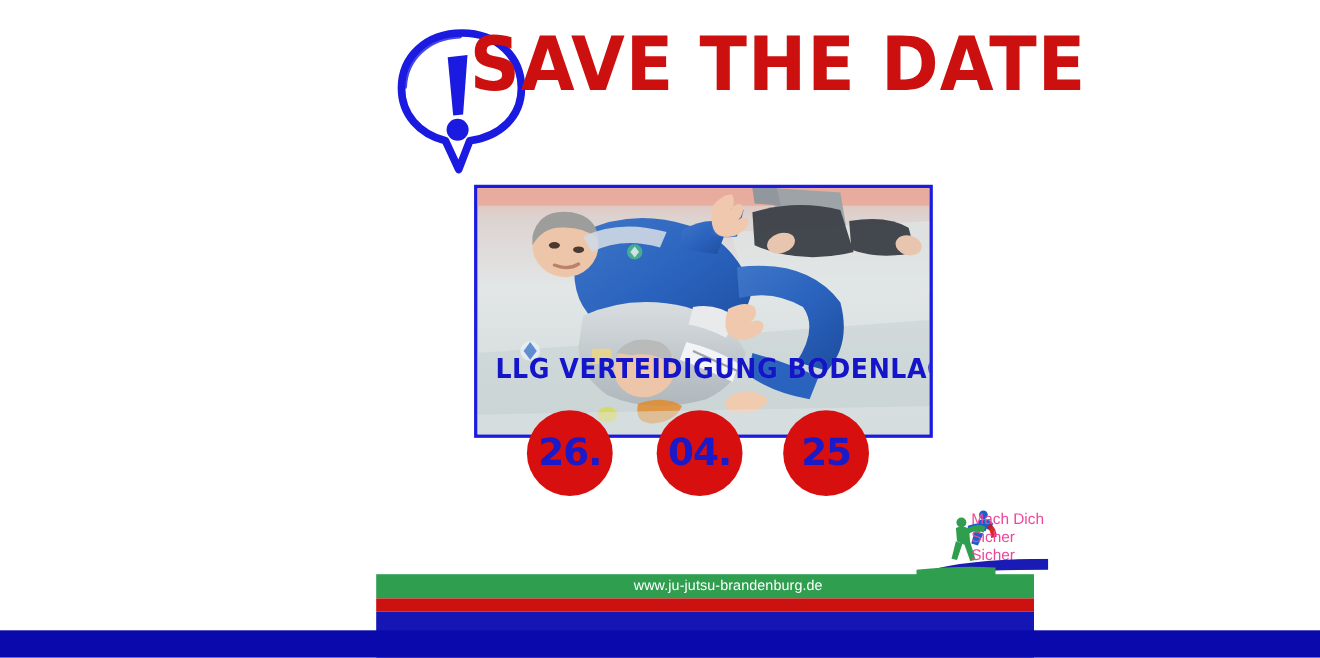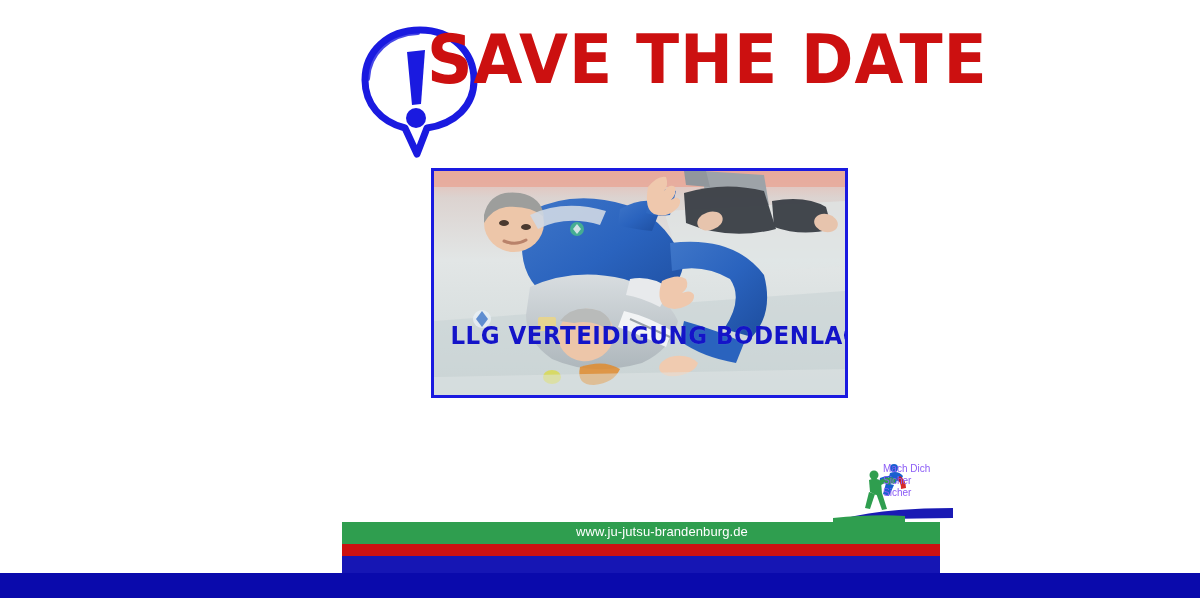--- a/index.html
+++ b/index.html
@@ -139,23 +139,23 @@
   #logo-figures {
     position: absolute;
     left: 68px; top: 0px;
     width: 52px; height: 48px;
   }
   #logo-figures svg { display:block; width:52px; height:48px; }
   #logo-tagline {
     position: absolute;
     left: 95px; top: 1px;
     font-family: "Liberation Sans", sans-serif;
-    font-size: 10px;
+    font-size: 14px;
     font-weight: 400;
-    color: #8b5cf6;
+    color: #ec4899;
     line-height: 1.18;
     white-space: nowrap;
   }
   #logo-swoosh {
     position: absolute;
     left: 45px; top: 46px;
     width: 120px; height: 16px;
   }
   #logo-swoosh svg { display:block; width:120px; height:16px; }
 
@@ -297,20 +297,23 @@
           <path d="M146 196 q24 -8 40 2 q-6 14 -26 16 q-18 0 -14 -18 z" fill="#e08b2e" opacity="0.85"></path>
           <ellipse cx="118" cy="206" rx="9" ry="7" fill="#d9d94a" opacity="0.8"></ellipse>
         </g>
 
         <path d="M0 206 L411 198 L411 224 L0 224 Z" fill="#dfe6e6" opacity="0.5"></path>
       </svg>
     </div>
     <div id="photo-caption">LLG VERTEIDIGUNG BODENLAGE</div>
   </div>
 
+  <div class="date-circle" id="date-day">26.</div>
+  <div class="date-circle" id="date-month">04.</div>
+  <div class="date-circle" id="date-year">25</div>
 
   <div id="logo-block">
 
     <div id="logo-figures">
       <svg viewBox="0 0 52 48" xmlns="http://www.w3.org/2000/svg">
 
         <g fill="#1a5fd0">
           <circle cx="38" cy="6" r="4"></circle>
           <path d="M34 11 q8 -3 13 3 l-3 6 q-7 -4 -12 -1 z"></path>
           <path d="M24 16 q9 -4 18 -1 l-2 6 q-9 -2 -17 1 z"></path>

